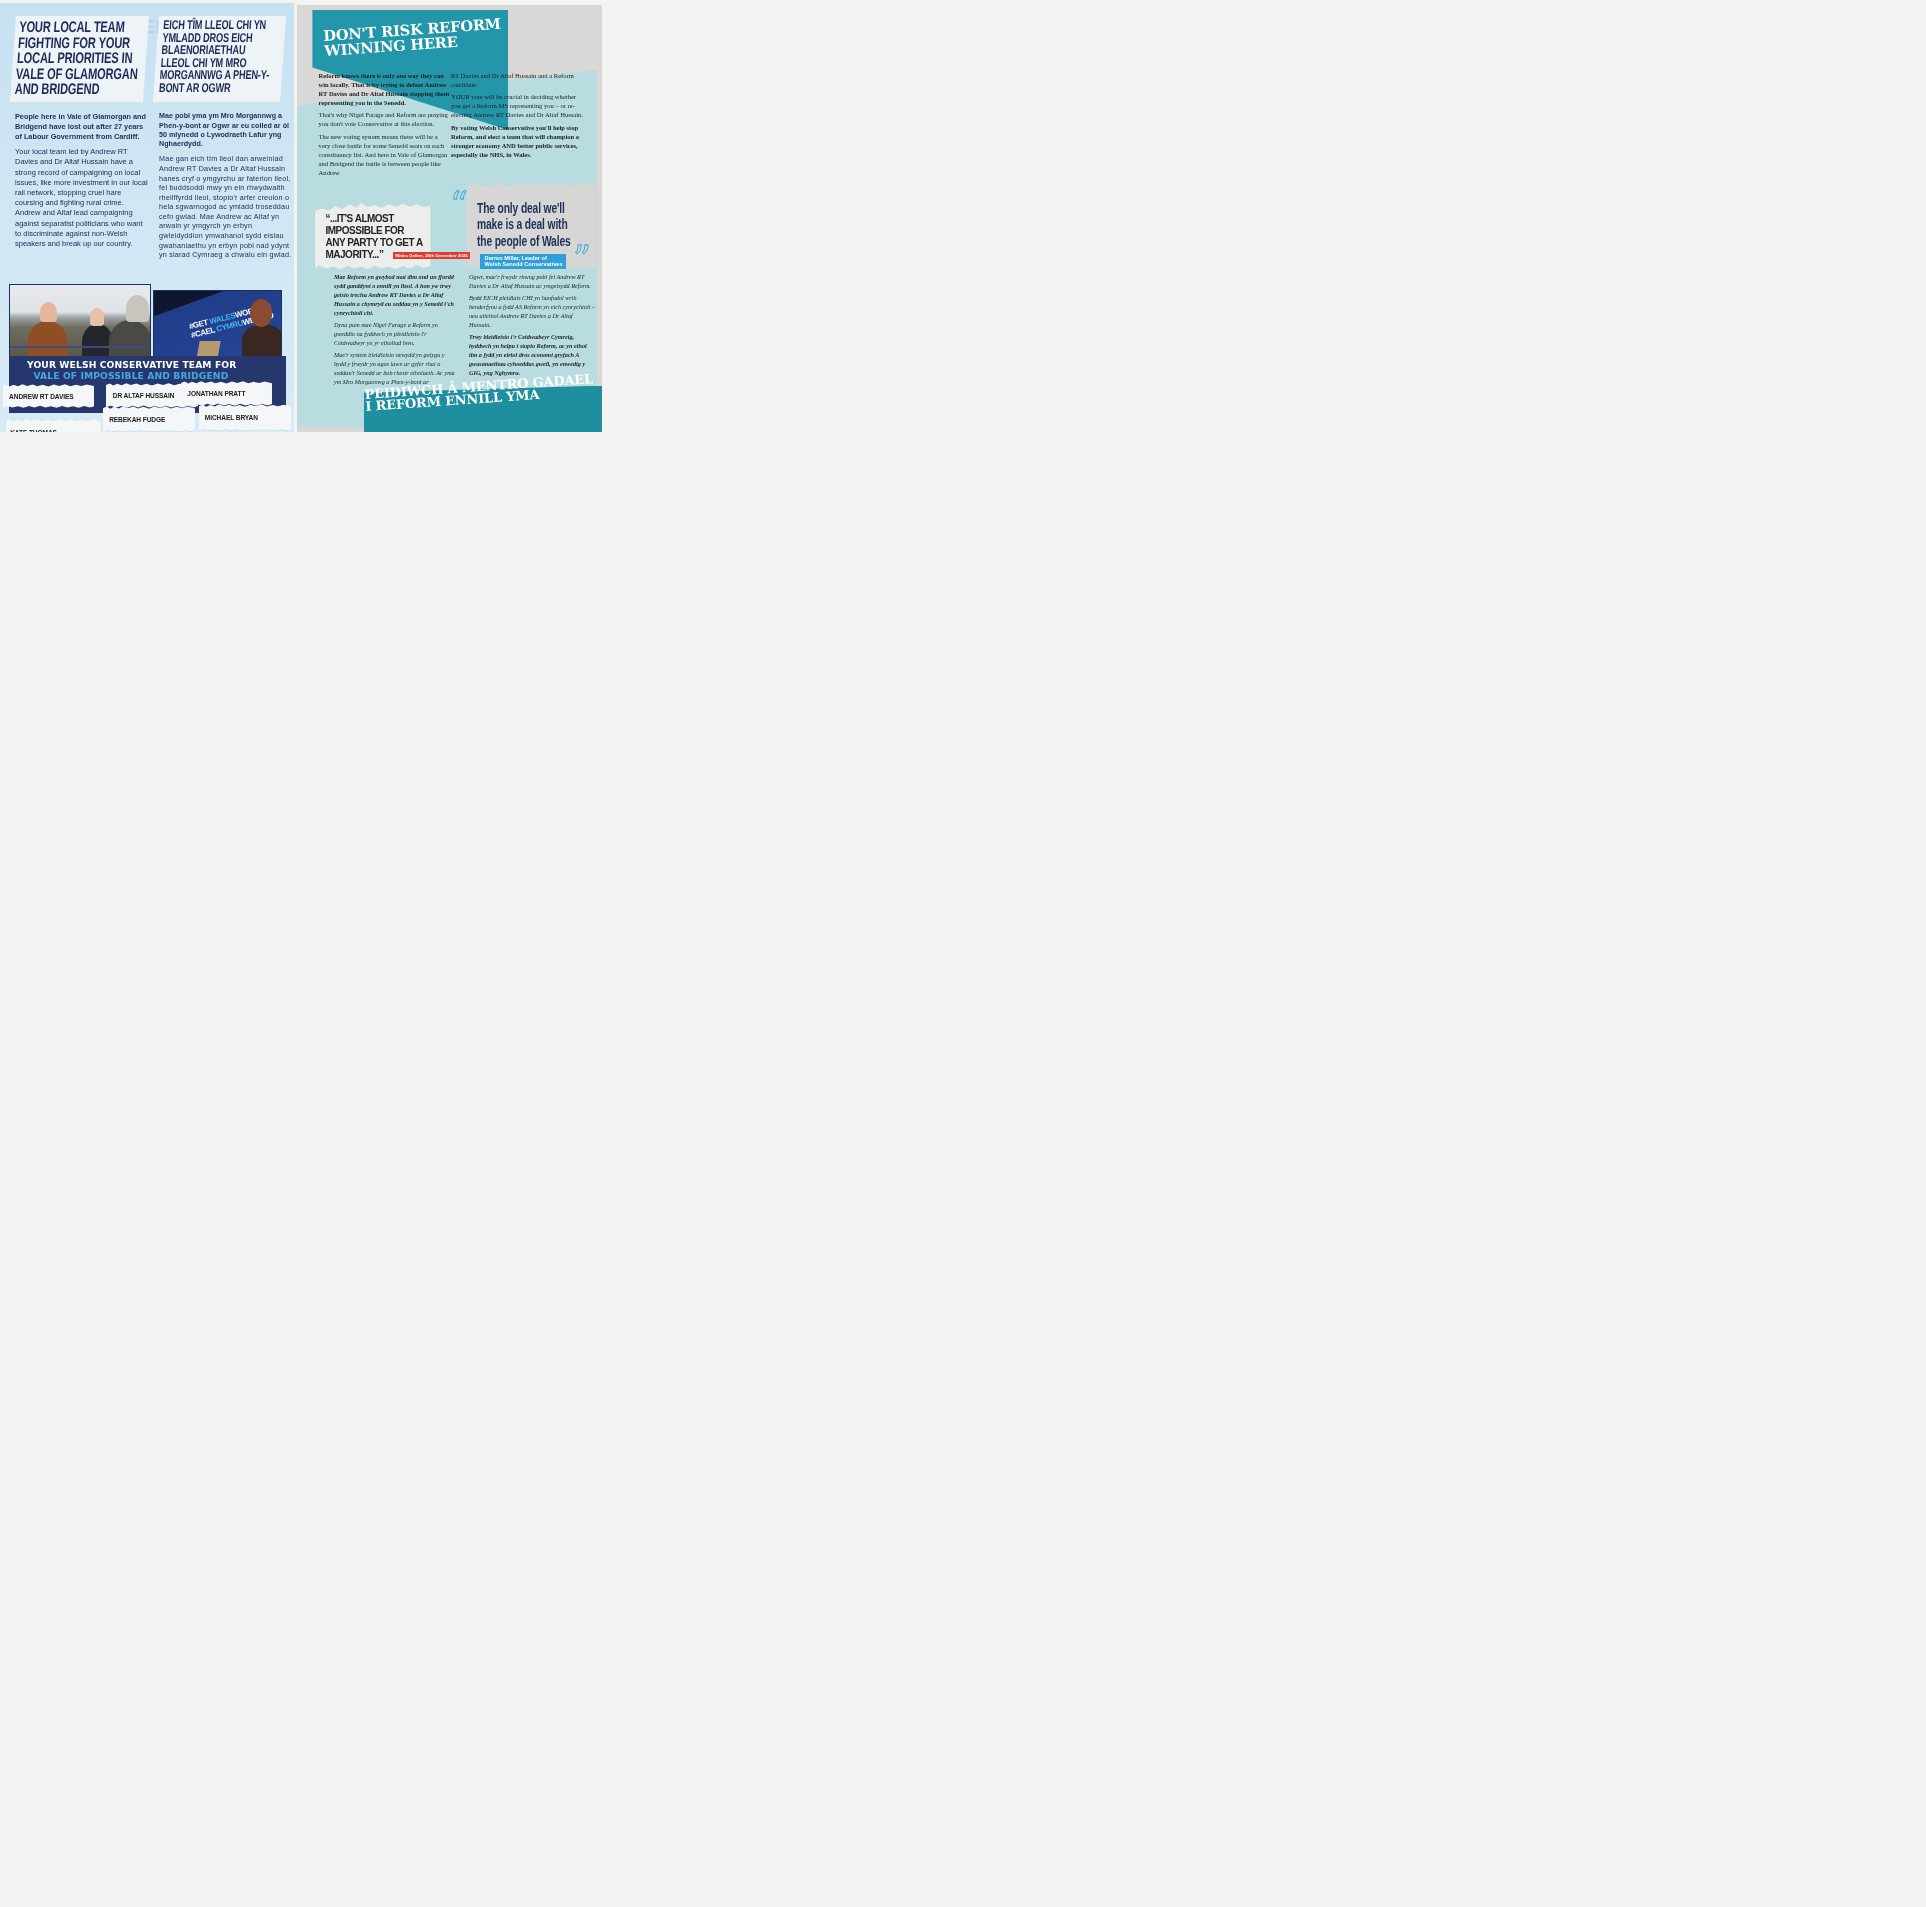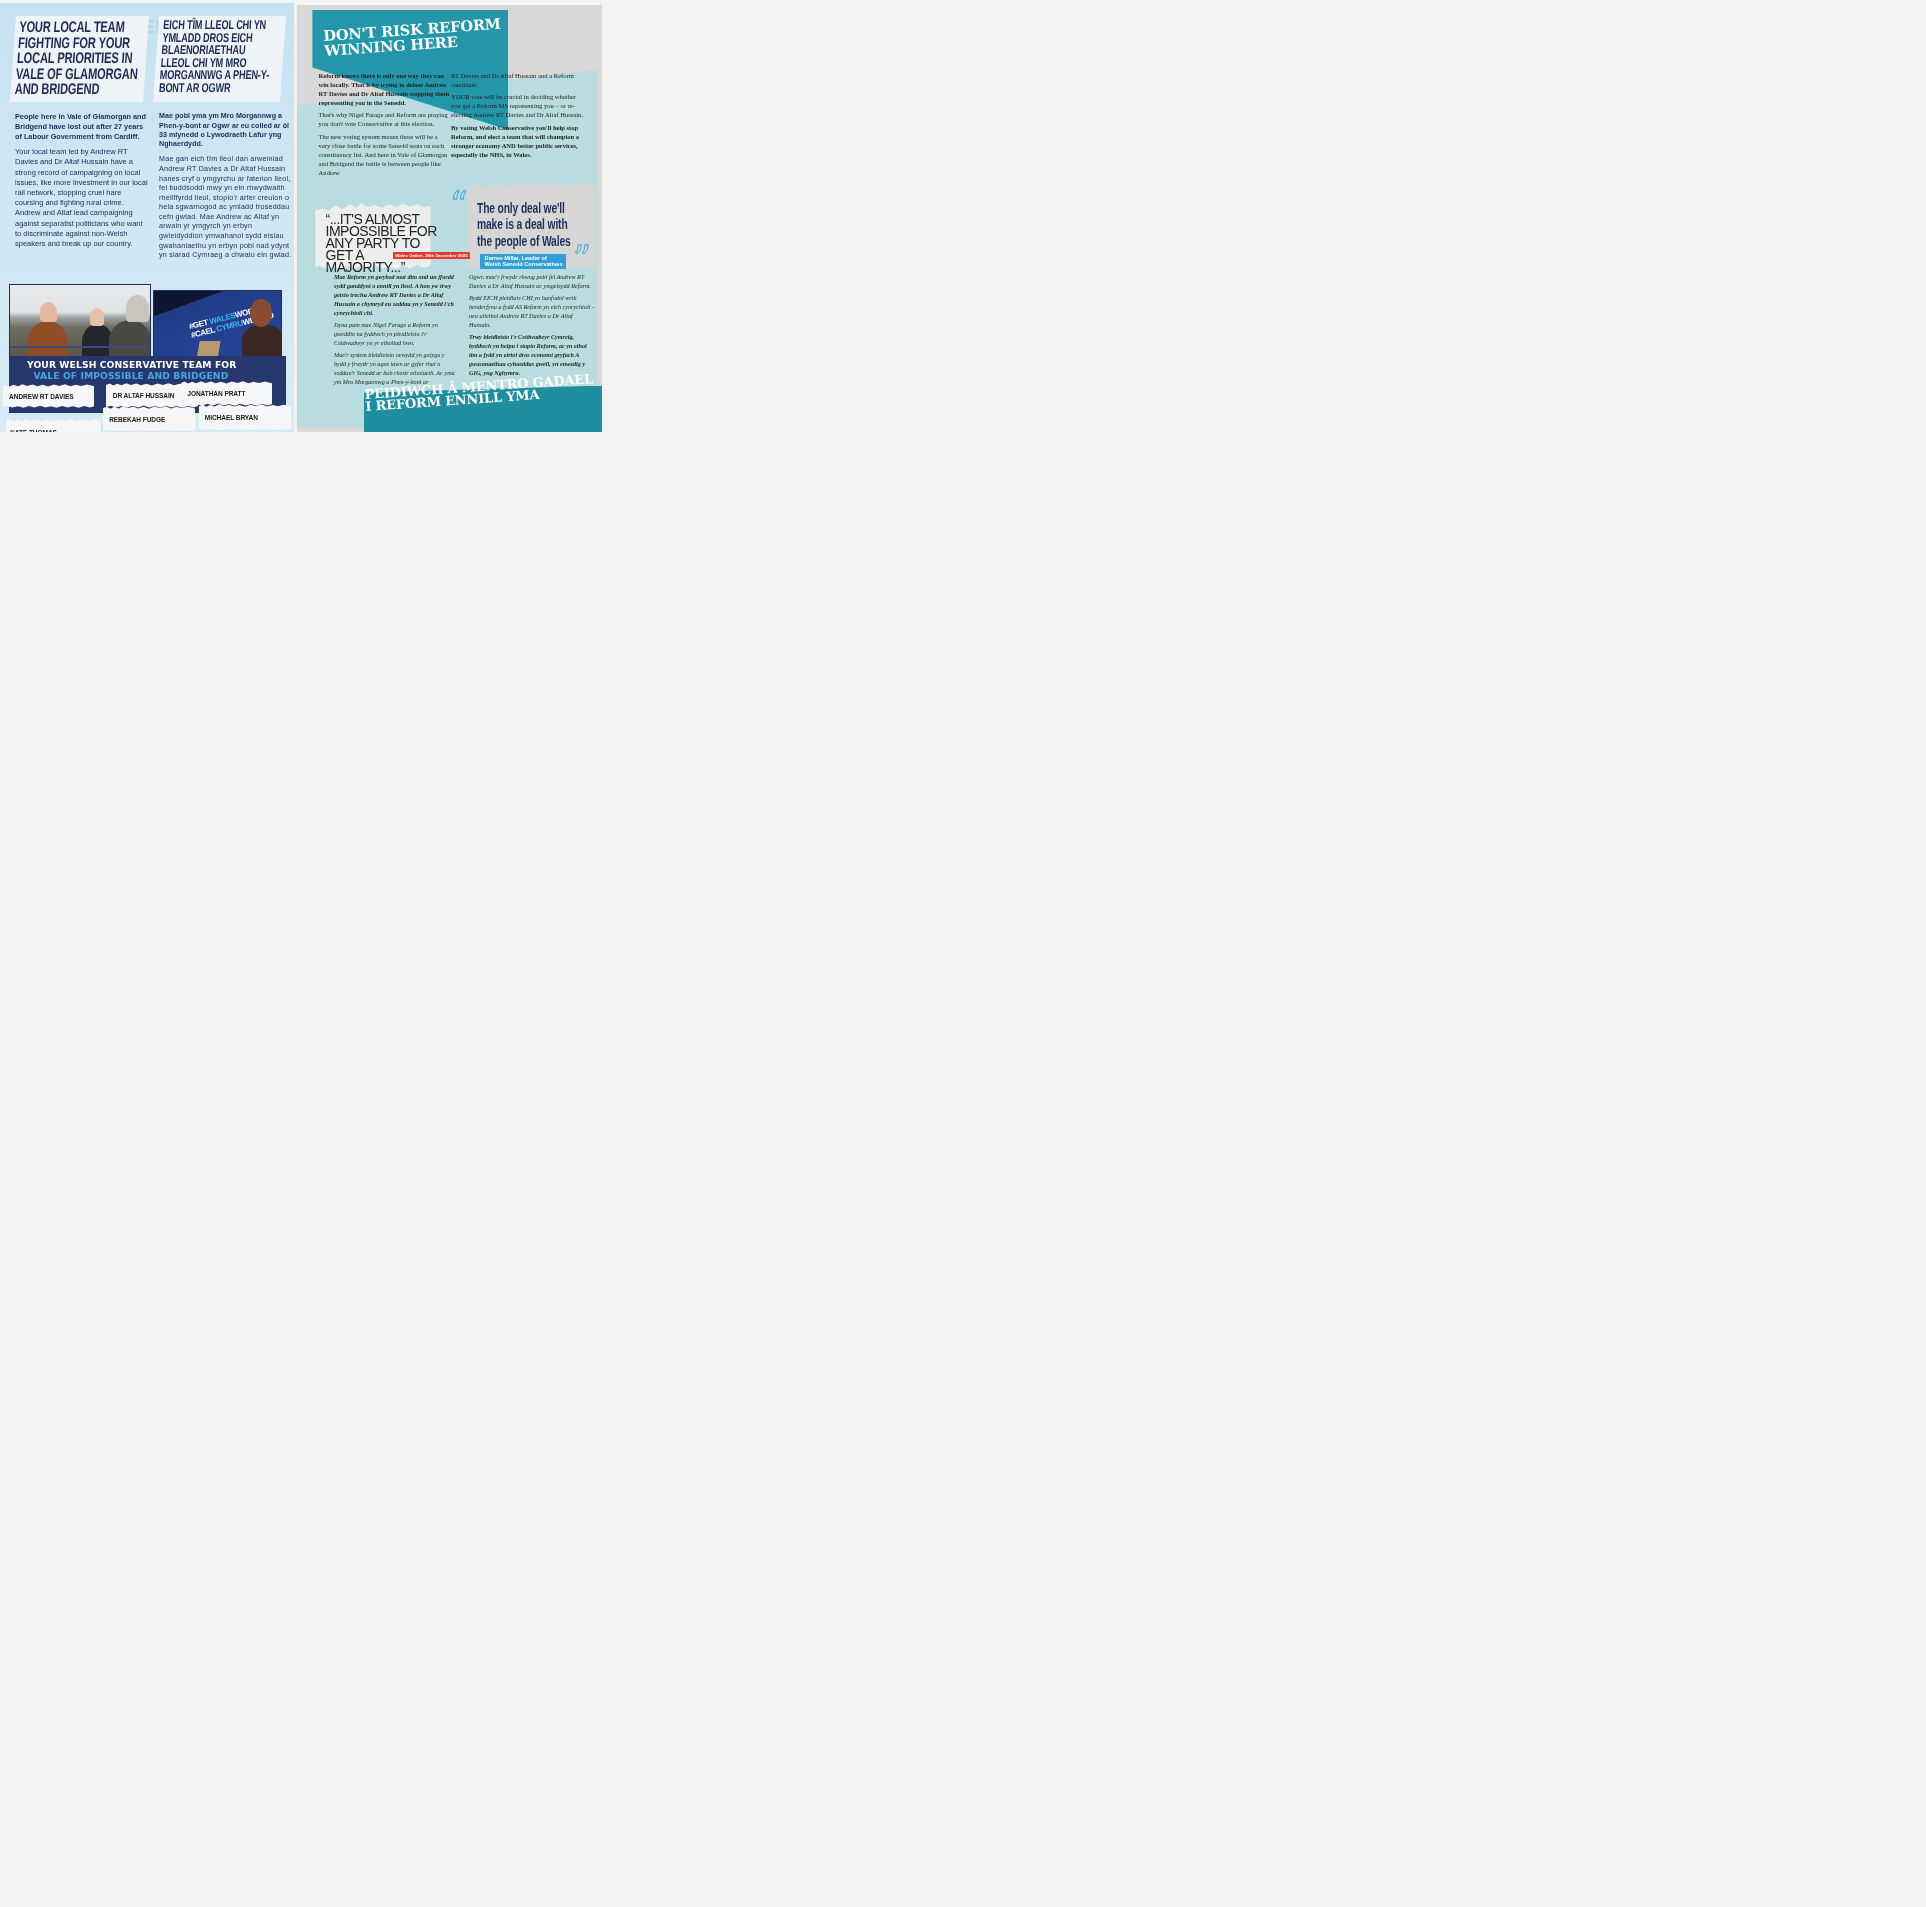--- a/index.html
+++ b/index.html
@@ -106,22 +106,22 @@
   .rcol-1 { left: 21.6px; top: 66px; width: 131px; }
   .rcol-2 { left: 154px; top: 66px; width: 135px; }
 
   .quote1 {
     position: absolute; left: 17.7px; top: 197px; width: 116px; height: 69px; background: #eceeee;
     clip-path: polygon(0 14%,6% 10%,12% 13%,18% 6%,24% 11%,30% 4%,36% 9%,40% 2%,46% 8%,52% 5%,58% 9%,64% 4%,70% 8%,76% 3%,82% 7%,88% 4%,94% 8%,100% 6%,100% 93%,94% 96%,88% 92%,82% 97%,76% 93%,70% 98%,64% 94%,58% 97%,52% 93%,46% 98%,40% 94%,34% 97%,28% 93%,22% 98%,16% 94%,10% 97%,4% 93%,0 96%);
     box-shadow: 0 1.5px 3.1px rgba(0,0,0,0.2);
   }
   .quote1-text {
     position: absolute; left: 28.5px; top: 208px; width: 116px;
-    font-family: "Liberation Sans", sans-serif; font-weight: 400; color: #232323;
-    font-size: 14px; line-height: 12px; letter-spacing: -0.5px; white-space: pre-line;
+    font-family: "Liberation Sans", sans-serif; font-weight: 700; color: #232323;
+    font-size: 10px; line-height: 12px; letter-spacing: -0.5px; white-space: pre-line;
   }
   .source-tag { position: absolute; left: 96px; top: 247px; background: #de3c2e; color: #fff;
     font-family: "Liberation Sans", sans-serif; font-weight: 700; font-size: 4.4px; padding: 1.2px 2.3px; white-space: nowrap; }
 
   .quote2-bg { position: absolute; left: 170px; top: 178px; width: 129px; height: 85px; background: #d6d6d4;
     clip-path: polygon(0 6%,8% 2%,16% 5%,24% 0,32% 4%,40% 1%,48% 4%,56% 0,64% 3%,72% 1%,80% 4%,88% 0,100% 3%,100% 100%,0 100%); }
   .quote-mark { position: absolute; font-family: "DejaVu Serif", serif; font-size: 35px; line-height: 35px;
     color: transparent; -webkit-text-stroke: 0.8px #2f9fd8; }
   .qm-open { left: 153px; top: 183px; }
   .qm-close { left: 276px; top: 237px; }
@@ -162,21 +162,21 @@
 LLEOL CHI YM MRO
 MORGANNWG A PHEN-Y-
 BONT AR OGWR</span>
   </div>
 
   <div class="body-col col-en">
     <p class="lead">People here in Vale of Glamorgan and Bridgend have lost out after 27 years of Labour Government from Cardiff.</p>
     <p class="para">Your local team led by Andrew RT Davies and Dr Altaf Hussain have a strong record of campaigning on local issues, like more investment in our local rail network, stopping cruel hare coursing and fighting rural crime. Andrew and Altaf lead campaigning against separatist politicians who want to discriminate against non-Welsh speakers and break up our country.</p>
   </div>
   <div class="body-col col-cy">
-    <p class="lead">Mae pobl yma ym Mro Morgannwg a Phen-y-bont ar Ogwr ar eu colled ar ôl 33 mlynedd o Lywodraeth Lafur yng Nghaerdydd.</p>
+    <p class="lead">Mae pobl yma ym Mro Morgannwg a Phen-y-bont ar Ogwr ar eu colled ar ôl 50 mlynedd o Lywodraeth Lafur yng Nghaerdydd.</p>
     <p class="para">Mae gan eich tîm lleol dan arweiniad Andrew RT Davies a Dr Altaf Hussain hanes cryf o ymgyrchu ar faterion lleol, fel buddsoddi mwy yn ein rhwydwaith rheilffyrdd lleol, stopio'r arfer creulon o hela sgwarnogod ac ymladd troseddau cefn gwlad. Mae Andrew ac Altaf yn arwain yr ymgyrch yn erbyn gwleidyddion ymwahanol sydd eisiau gwahaniaethu yn erbyn pobl nad ydynt yn siarad Cymraeg a chwalu ein gwlad.</p>
   </div>
 
   <div class="photo photo-coast">
     <div class="person ph-p1-body"></div>
     <div class="person ph-p1-head"></div>
     <div class="person ph-p2-body"></div>
     <div class="person ph-p2-head"></div>
     <div class="person ph-p3-body"></div>
     <div class="person ph-p3-head"></div>

